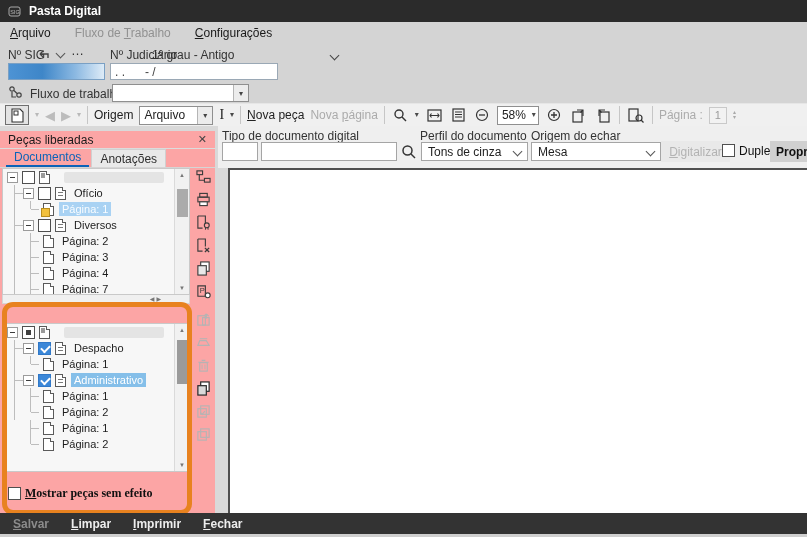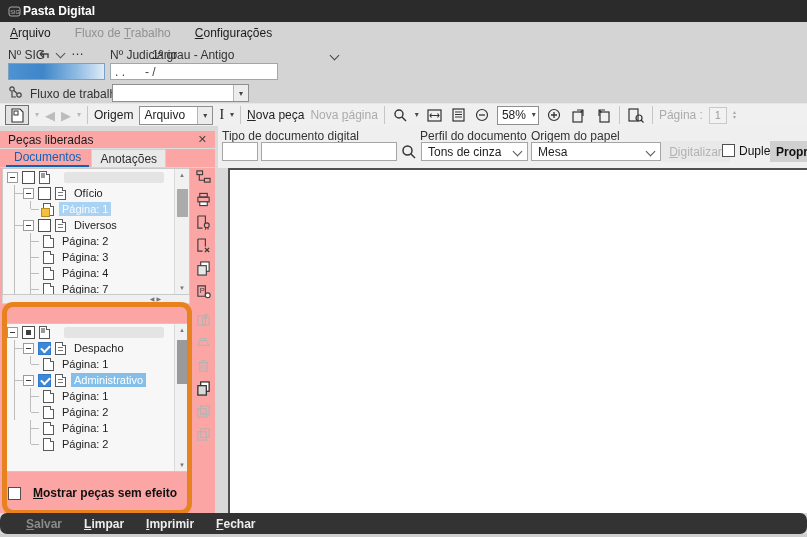--- a/index.html
+++ b/index.html
@@ -2,21 +2,21 @@
 <html><head>
 <meta charset="utf-8">
 <style>
   * { margin:0; padding:0; box-sizing:border-box; }
   html,body { width:807px; height:537px; overflow:hidden; }
   body { font-family:"Liberation Sans","DejaVu Sans",sans-serif; font-size:12px; color:#1a1a1a; }
   .window { position:relative; width:807px; height:537px; background:#d9d9d9; }
 
   
   .titlebar { position:absolute; left:0; top:0; width:807px; height:22px; background:#2b2b2b;
-              display:flex; align-items:center; padding-left:7px; }
+              display:flex; align-items:center; padding-left:7px; gap:6px; }
   .titlebar .title { color:#fff; font-weight:bold; font-size:12px; }
   .app-icon { display:inline-flex; }
 
   
   .menubar { position:absolute; left:0; top:22px; width:807px; height:22px; background:#d4d4d4;
              display:flex; align-items:center; gap:24px; padding-left:10px; }
   .menu-item { cursor:default; }
   .menu-item.disabled { color:#919191; }
 
   
@@ -85,21 +85,21 @@
 
   .treebox { position:absolute; background:#f7f7f7; border:1px solid #c9c9c9; overflow:hidden; }
   .treebox.top { left:2px; top:37px; width:188px; height:127px; }
   .hscroll { position:absolute; left:2px; top:164px; width:188px; height:9px; background:#f0f0f0;
              border:1px solid #d5d5d5; border-top:none; display:flex; justify-content:flex-end;
              align-items:center; gap:2px; padding-right:28px; }
   .hscroll .ar { font-size:6px; color:#777; line-height:1; }
 
   .p2title { position:absolute; left:4px; top:181px; font-size:12px; font-weight:bold; color:#111; }
   .treebox.bottom { left:2px; top:192px; width:188px; height:149px; }
-  .footer-check { position:absolute; left:8px; top:355px; display:flex; align-items:center; gap:12px; }
+  .footer-check { position:absolute; left:8px; top:355px; display:flex; align-items:center; gap:4px;font-family:Liberation Serif, serif; }
   .footer-check .fl { font-weight:bold; font-size:12px; color:#111; }
 
   .vscroll { position:absolute; right:0; top:0; bottom:0; width:15px; background:#f1f1f1;
              border-left:1px solid #dadada; display:flex; flex-direction:column; align-items:center; }
   .vscroll .ar { font-size:6px; color:#777; height:12px; display:flex; align-items:center; }
   .vscroll .thumb { width:11px; background:#ababab; }
   .vscroll .ar.down { margin-top:auto; }
 
   
   .trow { display:flex; align-items:center; height:16px; padding-left:4px; font-size:11px; color:#1c1c1c;
@@ -136,21 +136,21 @@
   
   .orange-box { position:absolute; left:2px; top:302px; width:190px; height:213px;
                 border:5px solid #e8821f; border-radius:11px; pointer-events:none; z-index:9; }
 
   
   .docarea { position:absolute; left:228px; top:168px; width:579px; height:345px; background:#fff;
              border-top:2px solid #4f4f4f; border-left:2px solid #4f4f4f; }
 
   
   .statusbar { position:absolute; left:0; top:513px; width:807px; height:21px; background:#333;
-               display:flex; align-items:center; gap:22px; padding-left:26px; z-index:10;border-radius:7px; }
+               display:flex; align-items:center; gap:22px; padding-left:13px; z-index:10; }
   .sb-item { color:#ededed; font-weight:bold; font-size:12px; }
   .sb-item.disabled { color:#8b8b8b; }
   .bottomstrip { position:absolute; left:0; top:534px; width:807px; height:3px; background:#cfcfcf; }
 
   svg { display:block; }
 </style>
 </head>
 <body>
 
 <div class="window">
@@ -296,21 +296,21 @@
       <svg width="15" height="15" viewBox="0 0 15 15">
           <circle cx="6.5" cy="6.5" r="4.5" fill="none" stroke="#333" stroke-width="1.5"></circle>
           <path d="M10 10 L14 14" stroke="#333" stroke-width="1.5"></path>
         </svg>
     </span>
     <span class="slbl" style="left:202px;">Perfil do documento</span>
     <div class="sselect" style="left:203px;width:107px;">
       <span>Tons de cinza</span>
       <span class="chev"></span>
     </div>
-    <span class="slbl" style="left:313px;">Origem do papel</span>
+    <span class="slbl" style="left:313px;">Origem do echar</span>
     <div class="sselect" style="left:313px;width:130px;">
       <span>Mesa</span>
       <span class="chev"></span>
     </div>
     <div class="btn-digitalizar"><u>D</u>igitalizar</div>
     <span class="cb duplex-cb"></span>
     <span class="duplex-lbl">Duplex</span>
     <div class="btn-propri">Propri</div>
   </div>
 

